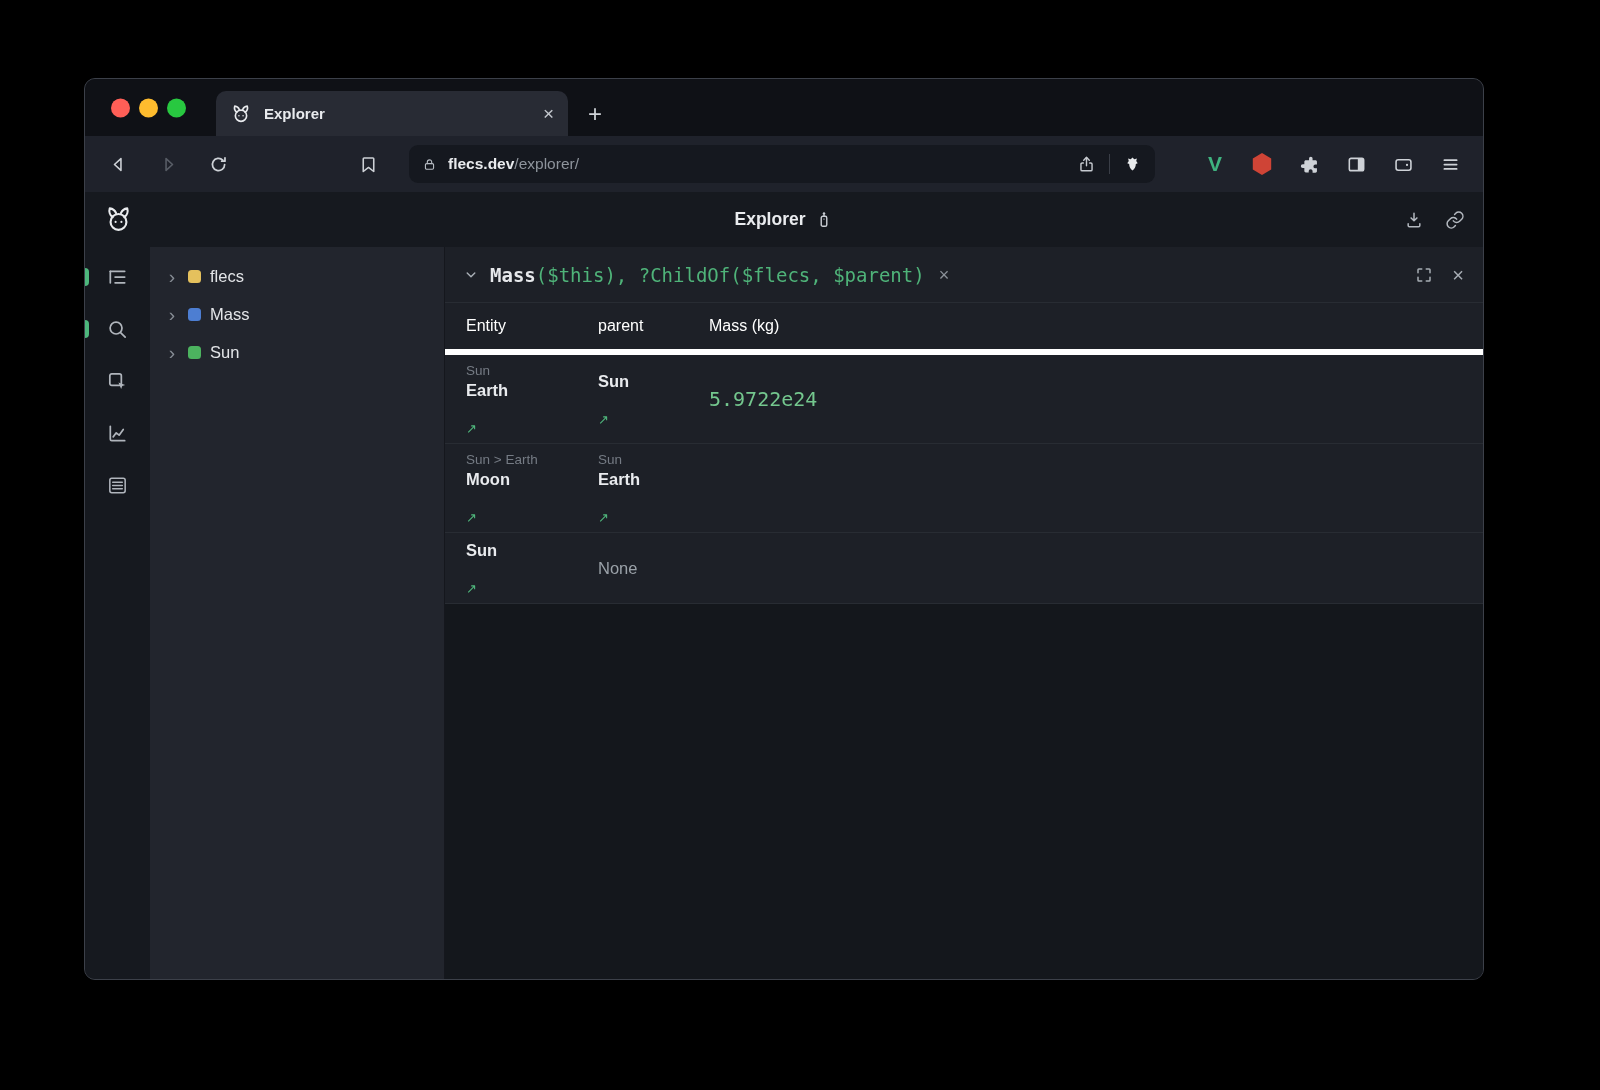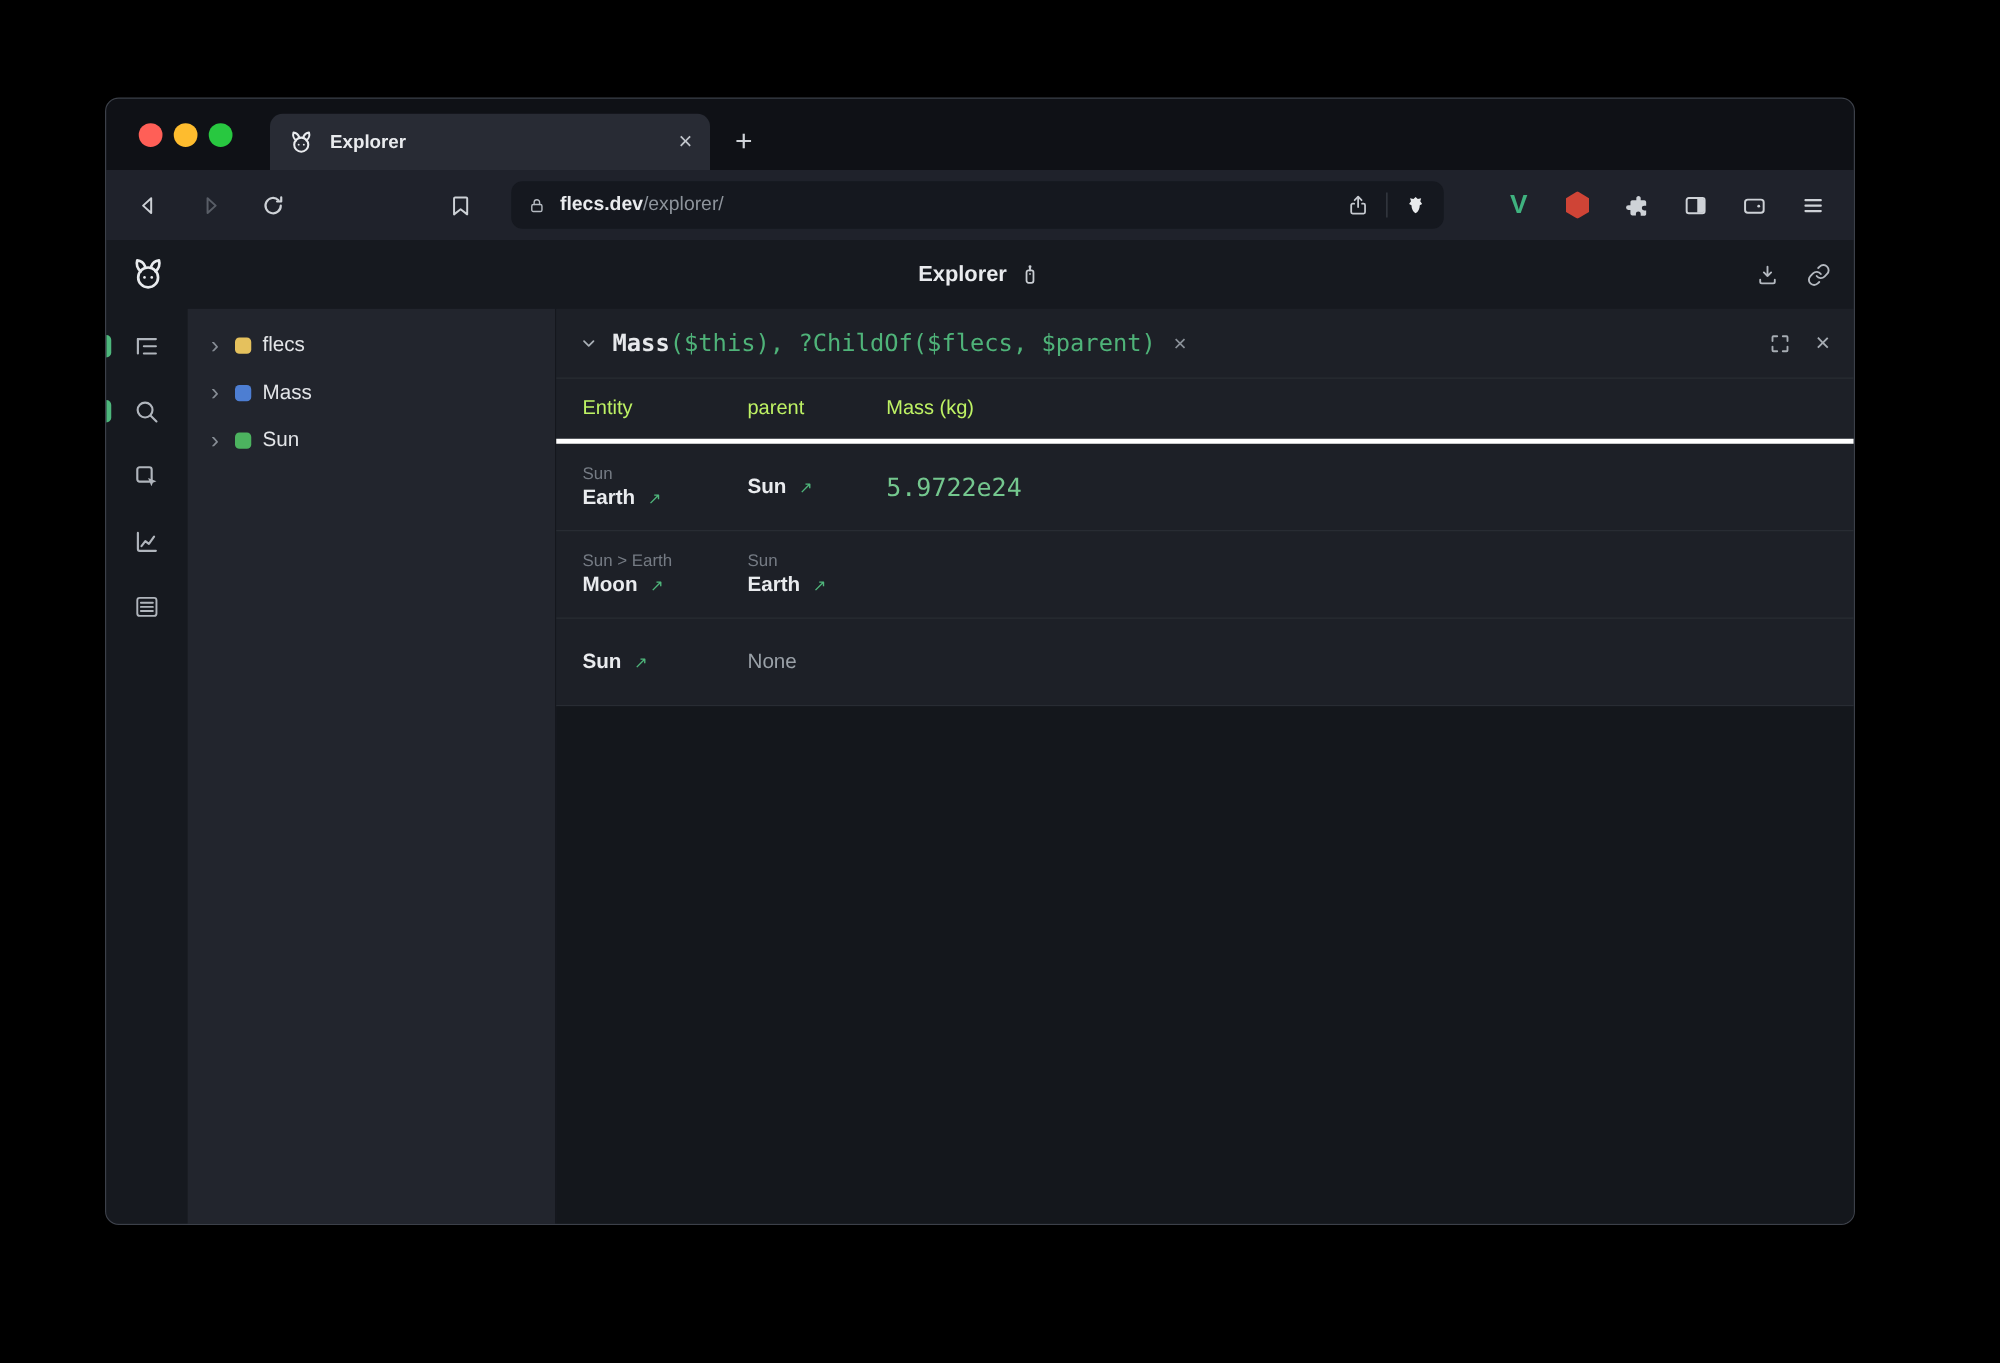--- a/index.html
+++ b/index.html
@@ -82,25 +82,25 @@
   .query-header svg.qchev { width:14px; height:14px; color:#aab0b7; flex:0 0 auto; }
   .query-code { margin-left:12px; font-family:"DejaVu Sans Mono", monospace; font-size:19px; white-space:nowrap; }
   .code-head { color:#e6e8eb; font-weight:700; }
   .code-rest { color:#4fb379; }
   .query-close { margin-left:14px; color:#8b9199; font-size:18px; line-height:1; }
   .qh-spacer { flex:1; }
   .expand-btn svg { width:18px; height:18px; color:#a7adb4; }
   .panel-close { margin-left:19px; color:#a7adb4; font-size:20px; line-height:1; }
 
   .thead, .trow { display:grid; grid-template-columns:132px 111px 1fr; padding-left:21px; align-items:center; }
-  .thead { height:52px; color:#bef264; font-size:16px; border-bottom:4px solid #ffffff; flex:0 0 auto; }
+  .thead { height:52px; color:#ffffff; font-size:16px; border-bottom:6px solid #ffffff; flex:0 0 auto; }
   .trow { min-height:70px; border-bottom:1px solid #282c33; padding-top:8px; padding-bottom:8px; flex:0 0 auto; }
   .cell-path { font-size:13.5px; color:#757b84; margin-bottom:3px; }
   .cell-path:empty { display:none; }
-  .name-line { display:flex; align-items:center; gap:10px; }
+  .name-line { display:flex; gap:22px;flex-direction:column; }
   .ename { color:#e9ebee; font-size:16.5px; font-weight:700; }
   .ename.muted { color:#9aa1a8; font-weight:400; }
   .link-arrow { color:#4fb57b; font-size:13px; line-height:1; }
   .mass-val { font-family:"DejaVu Sans Mono", monospace; font-size:20px; color:#74c78e; }
   .table-rest { flex:1; background:#14171c; }
 
   svg { display:block; }
   .stroke-ic { fill:none; stroke:currentColor; stroke-width:1.8; stroke-linecap:round; stroke-linejoin:round; }
 </style>
 </head>

